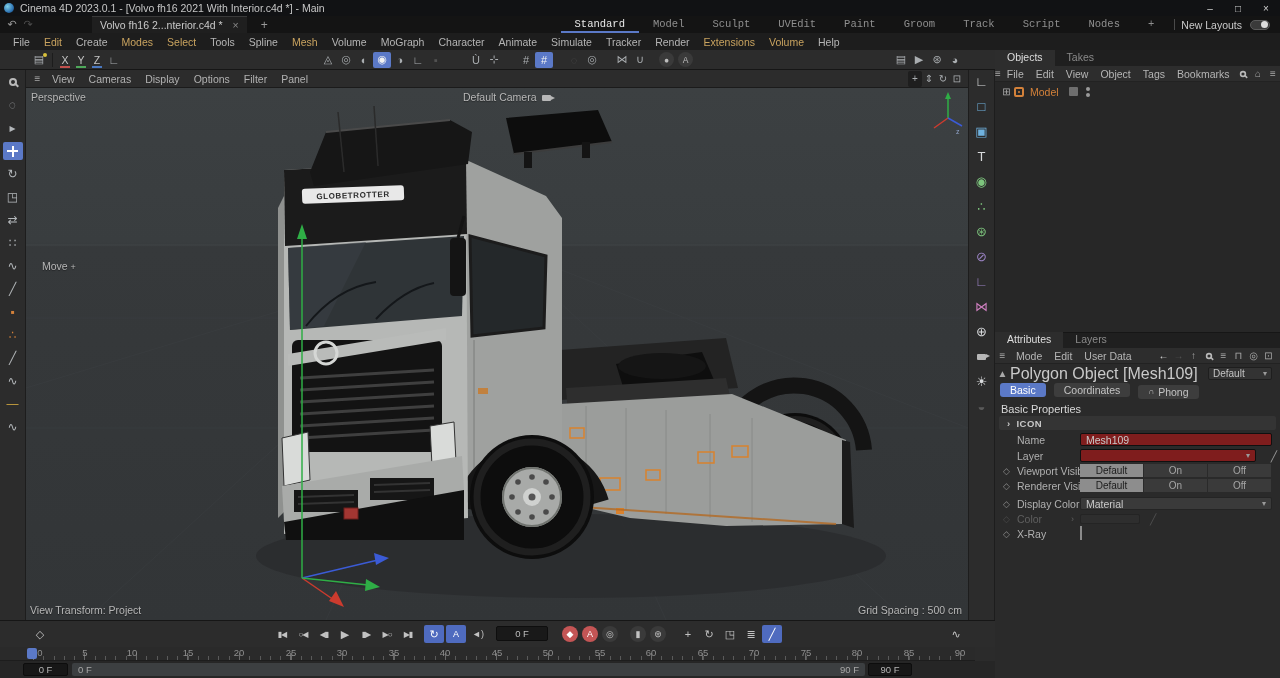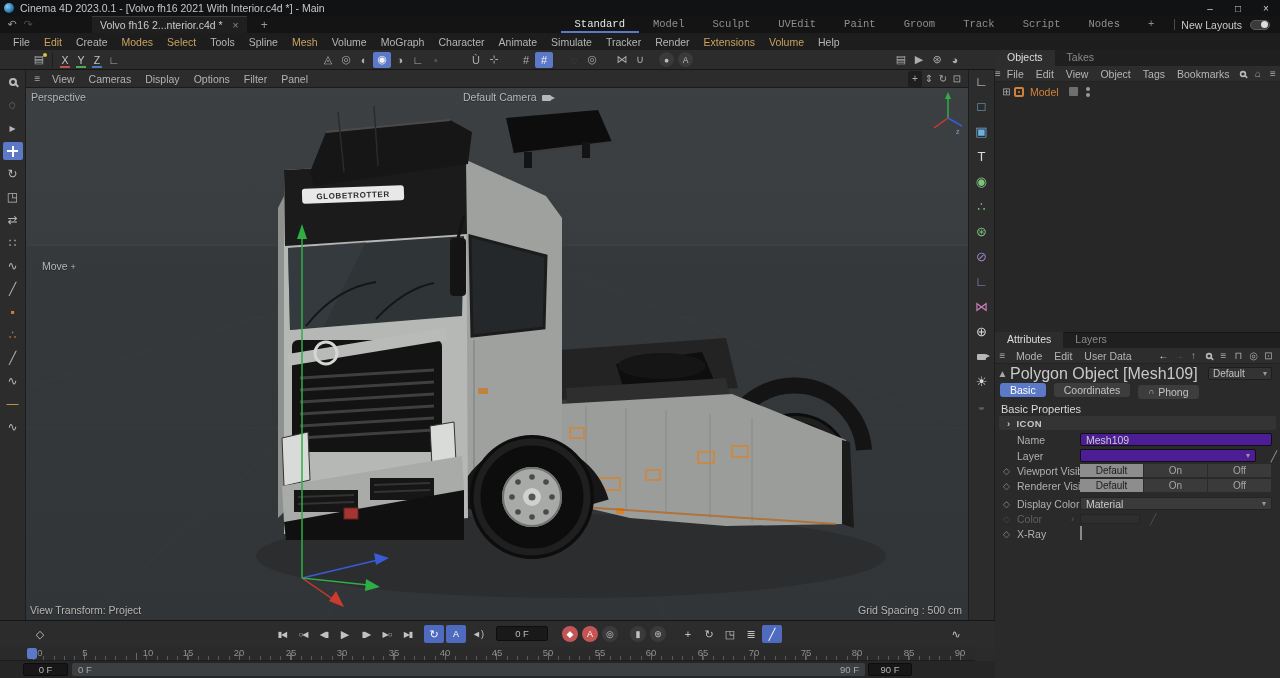--- a/index.html
+++ b/index.html
@@ -100,21 +100,21 @@
   .ddbox { position:absolute; right:8px; width:64px; height:13px; background:#333; border:1px solid #1e1e1e; border-radius:2px; color:#c3c3c3; font-size:10px; display:flex; align-items:center; padding:0 4px; }
   .ddbox .ar { margin-left:auto; font-size:8px; color:#9a9a9a; }
   .pill { height:14px; border-radius:3px; background:#3d3d3d; color:#c3c3c3; font-size:10.5px; display:inline-flex; align-items:center; padding:0 10px; margin-right:5px; }
   .pill.active { background:#5b79c7; color:#fff; }
   .secttitle { font-size:11px; color:#d8d8d8; }
   .groupbar { position:absolute; left:4px; right:4px; height:14px; background:#343434; border-radius:2px; display:flex; align-items:center; color:#c9c9c9; font-size:9.5px; font-weight:bold; letter-spacing:.4px; padding-left:8px; gap:6px; }
   .arow { position:absolute; left:0; width:100%; height:15px; display:flex; align-items:center; font-size:10.5px; color:#b0b0b0;text-decoration:underline; }
   .adiamond { position:absolute; left:8px; font-size:9px; color:#8a8a8a; }
   .alabel { position:absolute; left:22px; }
   .aval { position:absolute; left:85px; width:192px; height:13px; }
-  .inputbox { background:#4c1d95; border:1px solid #101010; border-radius:2px; color:#c9c9c9; font-size:10.5px; display:flex; align-items:center; padding:0 5px; height:13px; }
+  .inputbox { background:#7f1d1d; border:1px solid #101010; border-radius:2px; color:#c9c9c9; font-size:10.5px; display:flex; align-items:center; padding:0 5px; height:13px; }
   .tri3 { display:flex; height:13px; }
   .tri3 span { flex:1; display:flex; align-items:center; justify-content:center; font-size:10px; background:#3a3a3a; color:#a5a5a5; border-right:1px solid #2a2a2a; }
   .tri3 span.sel { background:#8d8d8d; color:#1b1b1b; }
   .cb { width:10px; height:10px; border:1px solid #8a8a8a; background:transparent; }
   .dimrow { color:#5f5f5f; }
   .swatch { width:60px; height:10px; background:#2e2e2e; border:1px solid #242424; border-radius:2px; }
 
   
   #timeline { left:0; top:620px; width:995px; height:58px; background:#2b2b2b; border-top:1px solid #161616; }
   #animbar { position:absolute; left:0; top:0; width:100%; height:26px; background:#2c2c2c; }
@@ -621,21 +621,21 @@
       <span class="abi big" style="left:741px">≣</span>
       <span class="abi big blue" style="left:762px">╱</span>
       <span class="abi big" style="left:946px">∿</span>
     </div>
     <div id="ruler">
       <span class="ticksminor"></span>
       <span class="ticksmajor"></span>
       <span class="playhead"></span>
       <span class="rl" style="left:40px">0</span>
       <span class="rl" style="left:85px">5</span>
-      <span class="rl" style="left:148px">10</span>
+      <span class="rl" style="left:132px">10</span>
       <span class="rl" style="left:188px">15</span>
       <span class="rl" style="left:239px">20</span>
       <span class="rl" style="left:291px">25</span>
       <span class="rl" style="left:342px">30</span>
       <span class="rl" style="left:394px">35</span>
       <span class="rl" style="left:445px">40</span>
       <span class="rl" style="left:497px">45</span>
       <span class="rl" style="left:548px">50</span>
       <span class="rl" style="left:600px">55</span>
       <span class="rl" style="left:651px">60</span>

